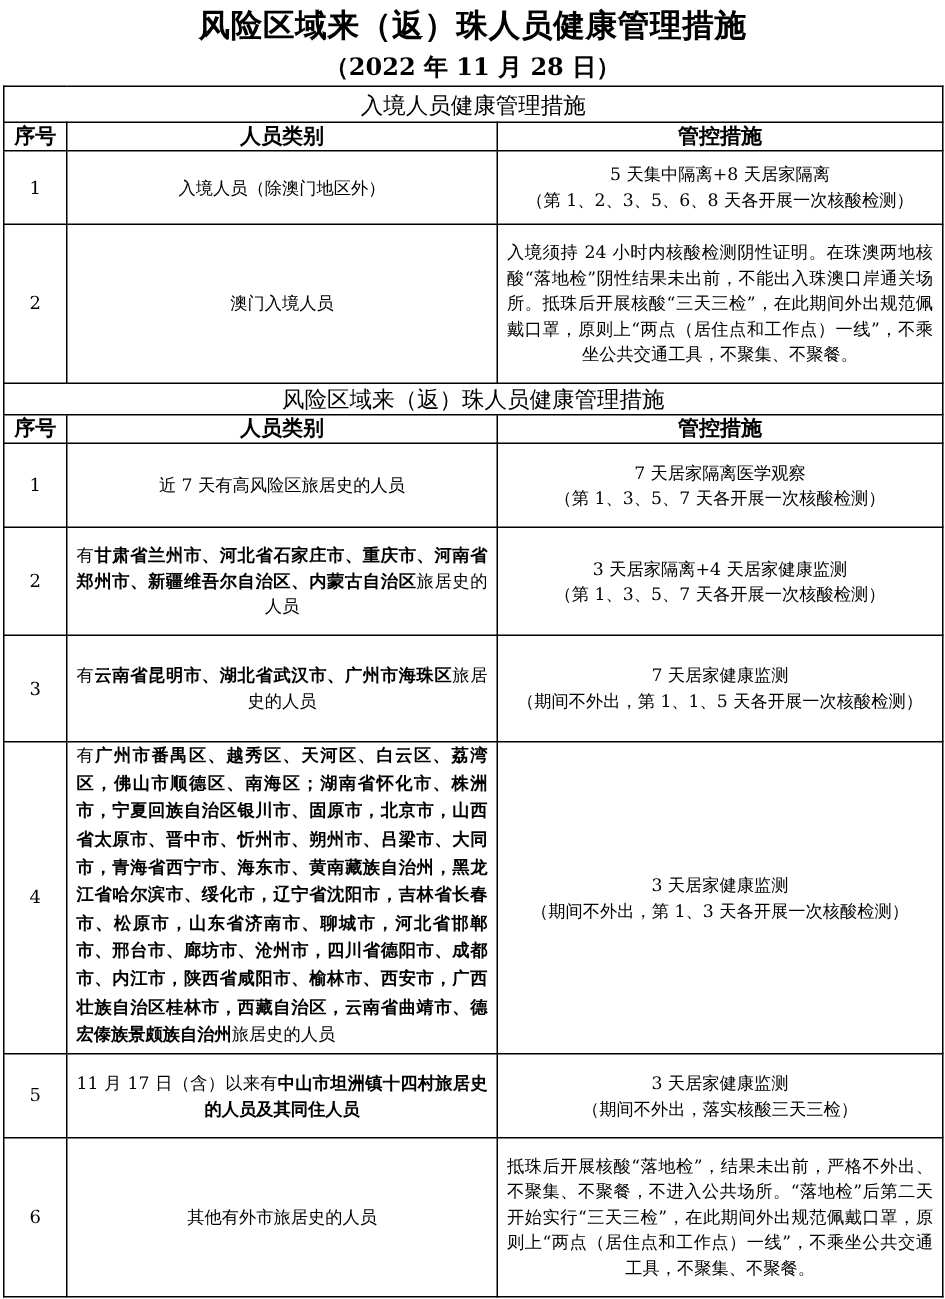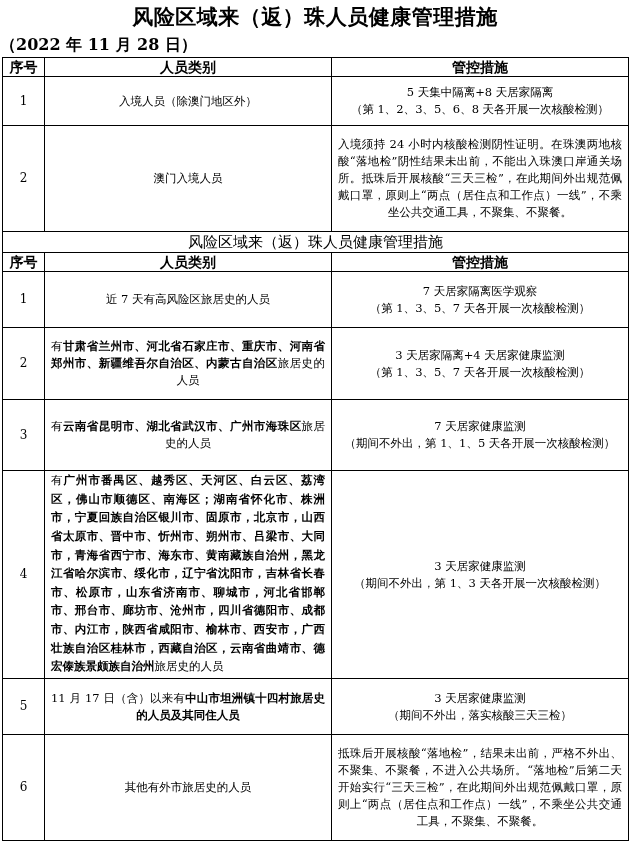--- a/index.html
+++ b/index.html
@@ -6,21 +6,21 @@
   body {
     width: 630px; height: 866px; overflow: hidden; position: relative;
     font-family: "DejaVu Serif", "Liberation Serif", serif;
     color: #000;
   }
   .title {
     position: absolute; left: 0; top: 3px; width: 630px; text-align: center;
     font-size: 21px; font-weight: bold; letter-spacing: 0.5px; line-height: 28px;
   }
   .subtitle {
-    position: absolute; left: 0; top: 34px; width: 630px; text-align: left;
+    position: absolute; left: 0; top: 34px; width: 630px; text-align: center;
     font-size: 16px; font-weight: bold; line-height: 22px;
   }
   table {
     position: absolute; left: 2px; top: 57px; width: 626px;
     border-collapse: collapse; table-layout: fixed;
   }
   td {
     border: 1.5px solid #000; padding: 0 4px; text-align: center; vertical-align: middle;
     font-size: 11.5px; line-height: 17px;
   }
@@ -38,20 +38,23 @@
 <div class="subtitle">（2022 年 11 月 28 日）</div>
 
 <table>
   <colgroup>
     <col style="width:42px">
     <col style="width:287px">
     <col style="width:297px">
   </colgroup>
 
   <tbody>
+      <tr class="sec-head" style="height:24px">
+    <td colspan="3">入境人员健康管理措施</td>
+  </tr>
   <tr class="col-head" style="height:19px">
     <td>序号</td>
     <td>人员类别</td>
     <td>管控措施</td>
   </tr>
   <tr style="height:49px">
     <td class="num">1</td>
     <td>入境人员（除澳门地区外）</td>
     <td>
       <div>5 天集中隔离+8 天居家隔离</div>

